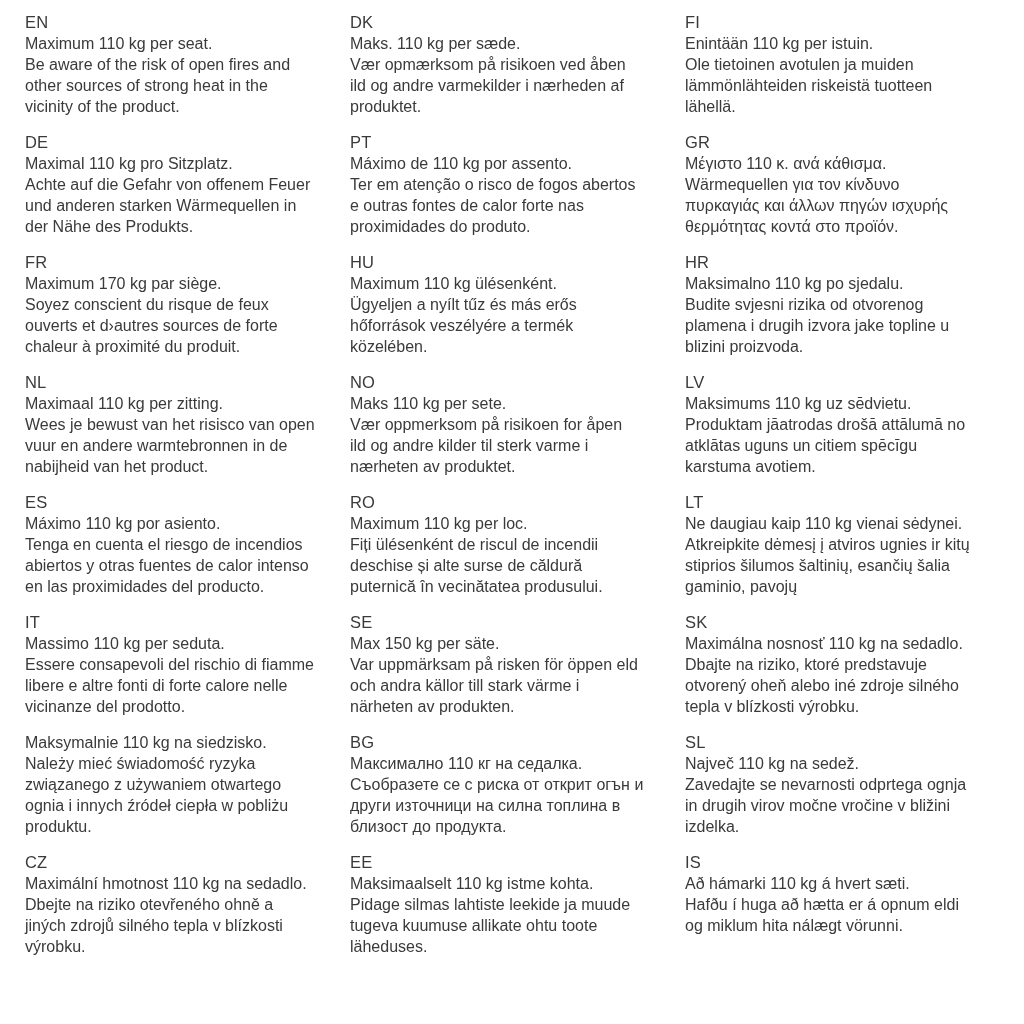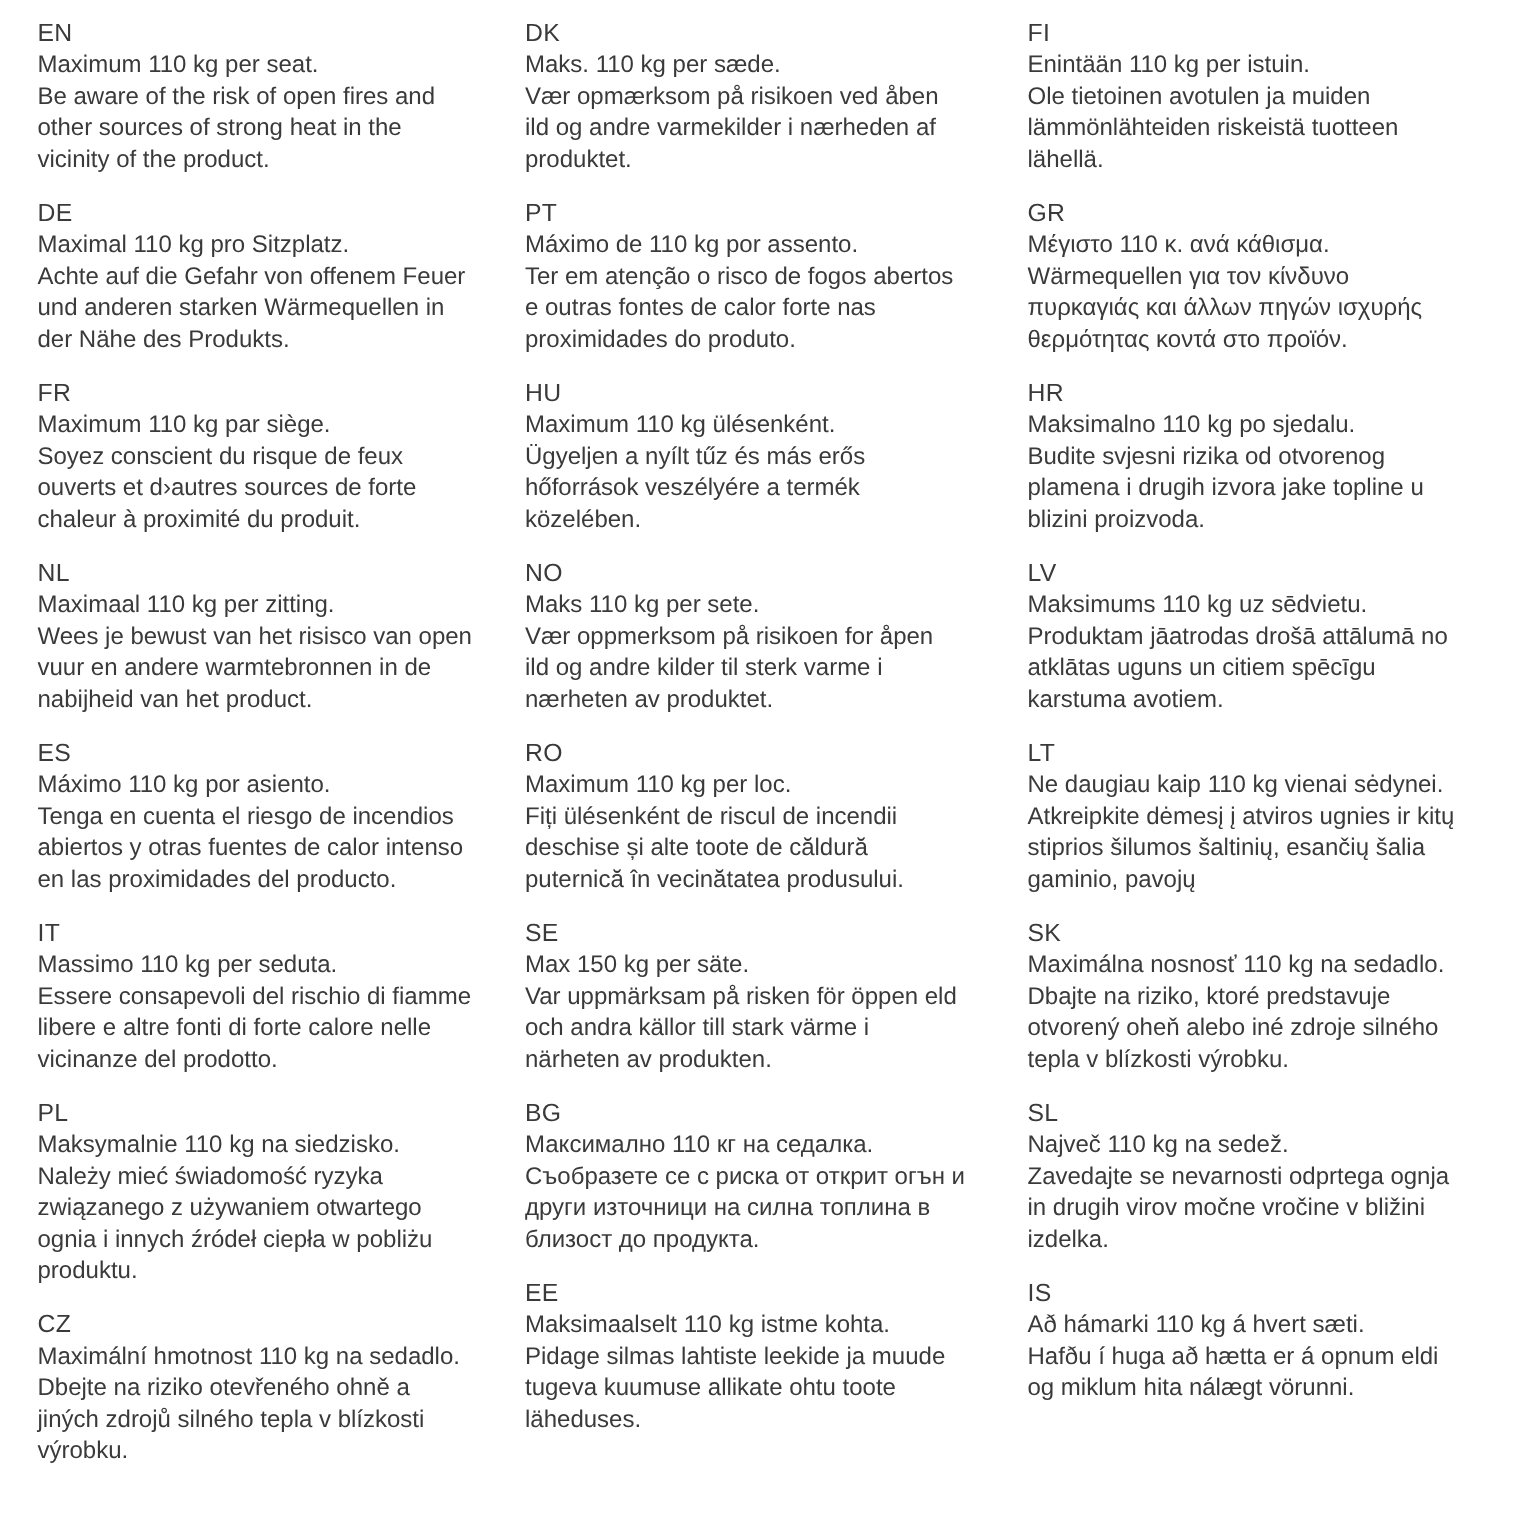--- a/index.html
+++ b/index.html
@@ -57,21 +57,21 @@
         </div>
         <div class="block">
           <div class="lang-code">DE</div>
           <div class="warn-line">Maximal 110 kg pro Sitzplatz.</div>
           <div class="warn-line">Achte auf die Gefahr von offenem Feuer</div>
           <div class="warn-line">und anderen starken Wärmequellen in</div>
           <div class="warn-line">der Nähe des Produkts.</div>
         </div>
         <div class="block">
           <div class="lang-code">FR</div>
-          <div class="warn-line">Maximum 110 kg par siège.</div>
+          <div class="warn-line">Maximum 170 kg par siège.</div>
           <div class="warn-line">Soyez conscient du risque de feux</div>
           <div class="warn-line">ouverts et d›autres sources de forte</div>
           <div class="warn-line">chaleur à proximité du produit.</div>
         </div>
         <div class="block">
           <div class="lang-code">NL</div>
           <div class="warn-line">Maximaal 110 kg per zitting.</div>
           <div class="warn-line">Wees je bewust van het risisco van open</div>
           <div class="warn-line">vuur en andere warmtebronnen in de</div>
           <div class="warn-line">nabijheid van het product.</div>
@@ -84,21 +84,20 @@
           <div class="warn-line">en las proximidades del producto.</div>
         </div>
         <div class="block">
           <div class="lang-code">IT</div>
           <div class="warn-line">Massimo 110 kg per seduta.</div>
           <div class="warn-line">Essere consapevoli del rischio di fiamme</div>
           <div class="warn-line">libere e altre fonti di forte calore nelle</div>
           <div class="warn-line">vicinanze del prodotto.</div>
         </div>
         <div class="block">
-          <div class="lang-code">PL</div>
           <div class="warn-line">Maksymalnie 110 kg na siedzisko.</div>
           <div class="warn-line">Należy mieć świadomość ryzyka</div>
           <div class="warn-line">związanego z używaniem otwartego</div>
           <div class="warn-line">ognia i innych źródeł ciepła w pobliżu</div>
           <div class="warn-line">produktu.</div>
         </div>
         <div class="block">
           <div class="lang-code">CZ</div>
           <div class="warn-line">Maximální hmotnost 110 kg na sedadlo.</div>
           <div class="warn-line">Dbejte na riziko otevřeného ohně a</div>
@@ -132,21 +131,21 @@
           <div class="lang-code">NO</div>
           <div class="warn-line">Maks 110 kg per sete.</div>
           <div class="warn-line">Vær oppmerksom på risikoen for åpen</div>
           <div class="warn-line">ild og andre kilder til sterk varme i</div>
           <div class="warn-line">nærheten av produktet.</div>
         </div>
         <div class="block">
           <div class="lang-code">RO</div>
           <div class="warn-line">Maximum 110 kg per loc.</div>
           <div class="warn-line">Fiți ülésenként de riscul de incendii</div>
-          <div class="warn-line">deschise și alte toote de căldură</div>
+          <div class="warn-line">deschise și alte surse de căldură</div>
           <div class="warn-line">puternică în vecinătatea produsului.</div>
         </div>
         <div class="block">
           <div class="lang-code">SE</div>
           <div class="warn-line">Max 150 kg per säte.</div>
           <div class="warn-line">Var uppmärksam på risken för öppen eld</div>
           <div class="warn-line">och andra källor till stark värme i</div>
           <div class="warn-line">närheten av produkten.</div>
         </div>
         <div class="block">

